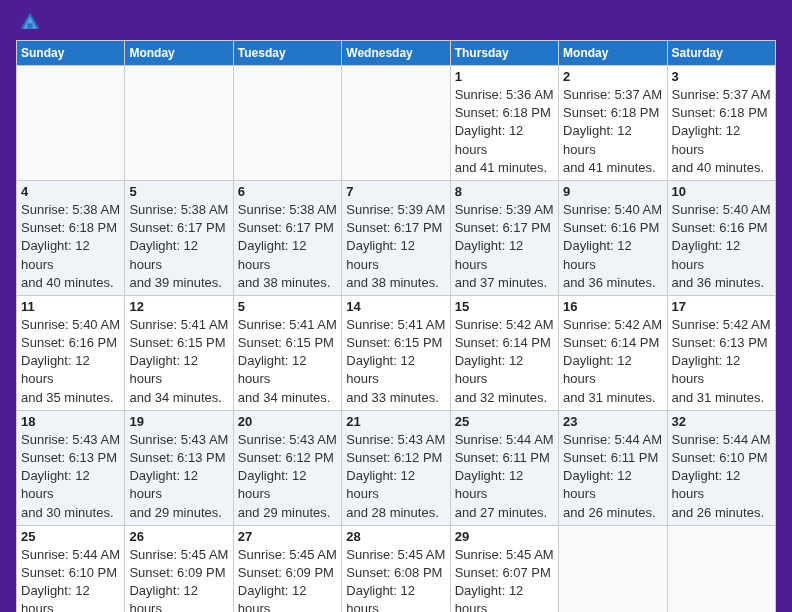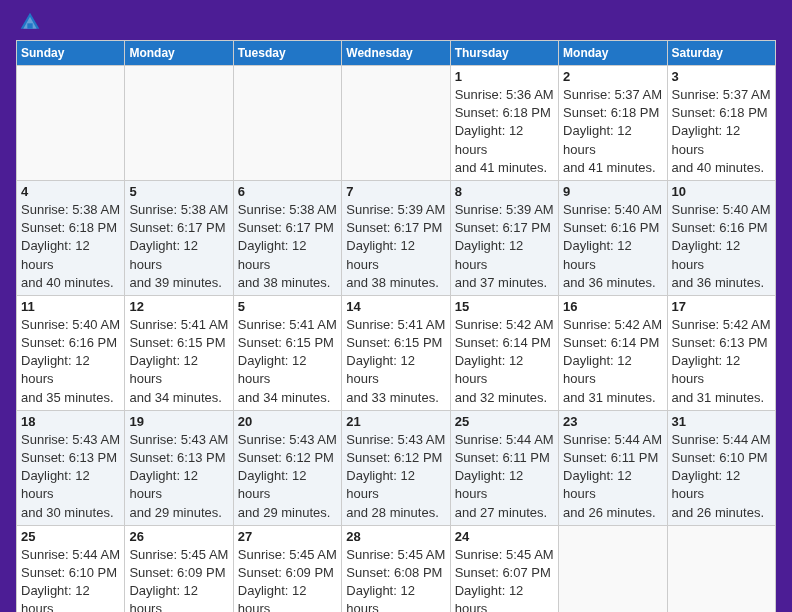--- a/index.html
+++ b/index.html
@@ -295,21 +295,21 @@
 and 27 minutes.</div>
           </td>
           <td>
             <div class="day-num">23</div>
             <div class="day-info" style="white-space: pre-line;">Sunrise: 5:44 AM
 Sunset: 6:11 PM
 Daylight: 12 hours
 and 26 minutes.</div>
           </td>
           <td>
-            <div class="day-num">31</div>
+            <div class="day-num">32</div>
             <div class="day-info" style="white-space: pre-line;">Sunrise: 5:44 AM
 Sunset: 6:10 PM
 Daylight: 12 hours
 and 26 minutes.</div>
           </td>
         </tr>
         <tr>
           <td>
             <div class="day-num">25</div>
             <div class="day-info" style="white-space: pre-line;">Sunrise: 5:44 AM
@@ -332,21 +332,21 @@
 and 23 minutes.</div>
           </td>
           <td>
             <div class="day-num">28</div>
             <div class="day-info" style="white-space: pre-line;">Sunrise: 5:45 AM
 Sunset: 6:08 PM
 Daylight: 12 hours
 and 23 minutes.</div>
           </td>
           <td>
-            <div class="day-num">24</div>
+            <div class="day-num">29</div>
             <div class="day-info" style="white-space: pre-line;">Sunrise: 5:45 AM
 Sunset: 6:07 PM
 Daylight: 12 hours
 and 22 minutes.</div>
           </td>
           <td class="empty"></td>
           <td class="empty"></td>
         </tr>
       </tbody>
   </table>

